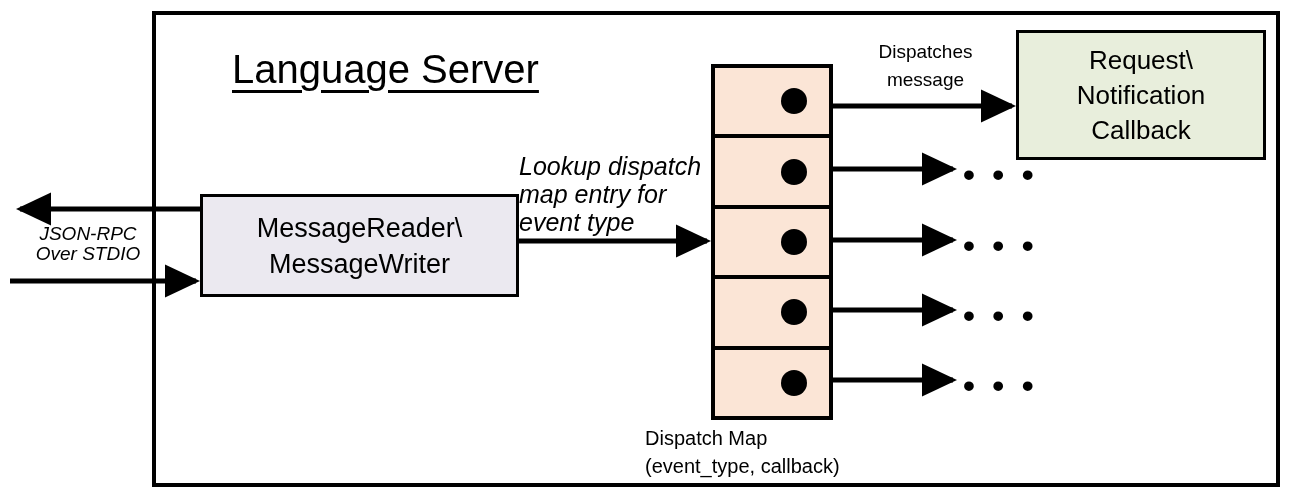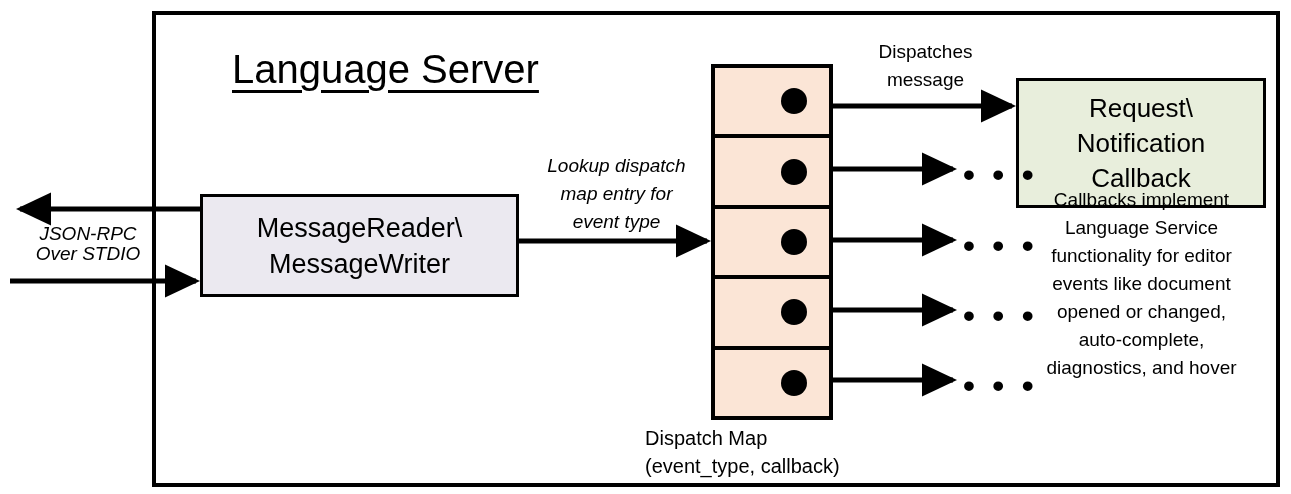--- a/index.html
+++ b/index.html
@@ -84,22 +84,21 @@
     line-height: 20px;
     font-style: italic;
     white-space: pre-line;
   }
 
   
   #lookup-label {
     left: 519px;
     top: 152px;
     width: 195px;
-    text-align: center;
-    font-size: 19px;
+    font-size: 25px;
     line-height: 28px;
     font-style: italic;
     white-space: pre-line;
   }
 
   
   #dispatches-label {
     left: 838px;
     top: 38px;
     width: 175px;
@@ -153,21 +152,20 @@
     left: 1016px;
     top: 30px;
     width: 250px;
     height: 130px;
     background: #e8eedc;
     border: 3px solid #000000;
     box-sizing: border-box;
     display: flex;
     align-items: center;
     justify-content: center;
-    margin-top: 48px;
   }
   #callback-box .boxtext {
     font-size: 26px;
     line-height: 35px;
     text-align: center;
     white-space: pre-line;
   }
   #callback-caption {
     left: 1009px;
     top: 186px;
@@ -276,26 +274,19 @@
 (event_type, callback)</div>
 
   <div class="abs" id="dispatches-label">Dispatches
 message</div>
 
   <div class="abs" id="callback-box">
     <div class="boxtext">Request\
 Notification
 Callback</div>
   </div>
-  <div class="abs" id="callback-caption">Callbacks implement
-Language Service
-functionality for editor
-events like document
-opened or changed,
-auto-complete,
-diagnostics, and hover</div>
 
   <span class="ellipsis-dots abs" style="left:963px; top:169px;">• • •</span>
   <span class="ellipsis-dots abs" style="left:963px; top:240px;">• • •</span>
   <span class="ellipsis-dots abs" style="left:963px; top:310px;">• • •</span>
   <span class="ellipsis-dots abs" style="left:963px; top:380px;">• • •</span>
 
 </div>
 
 </body></html>

